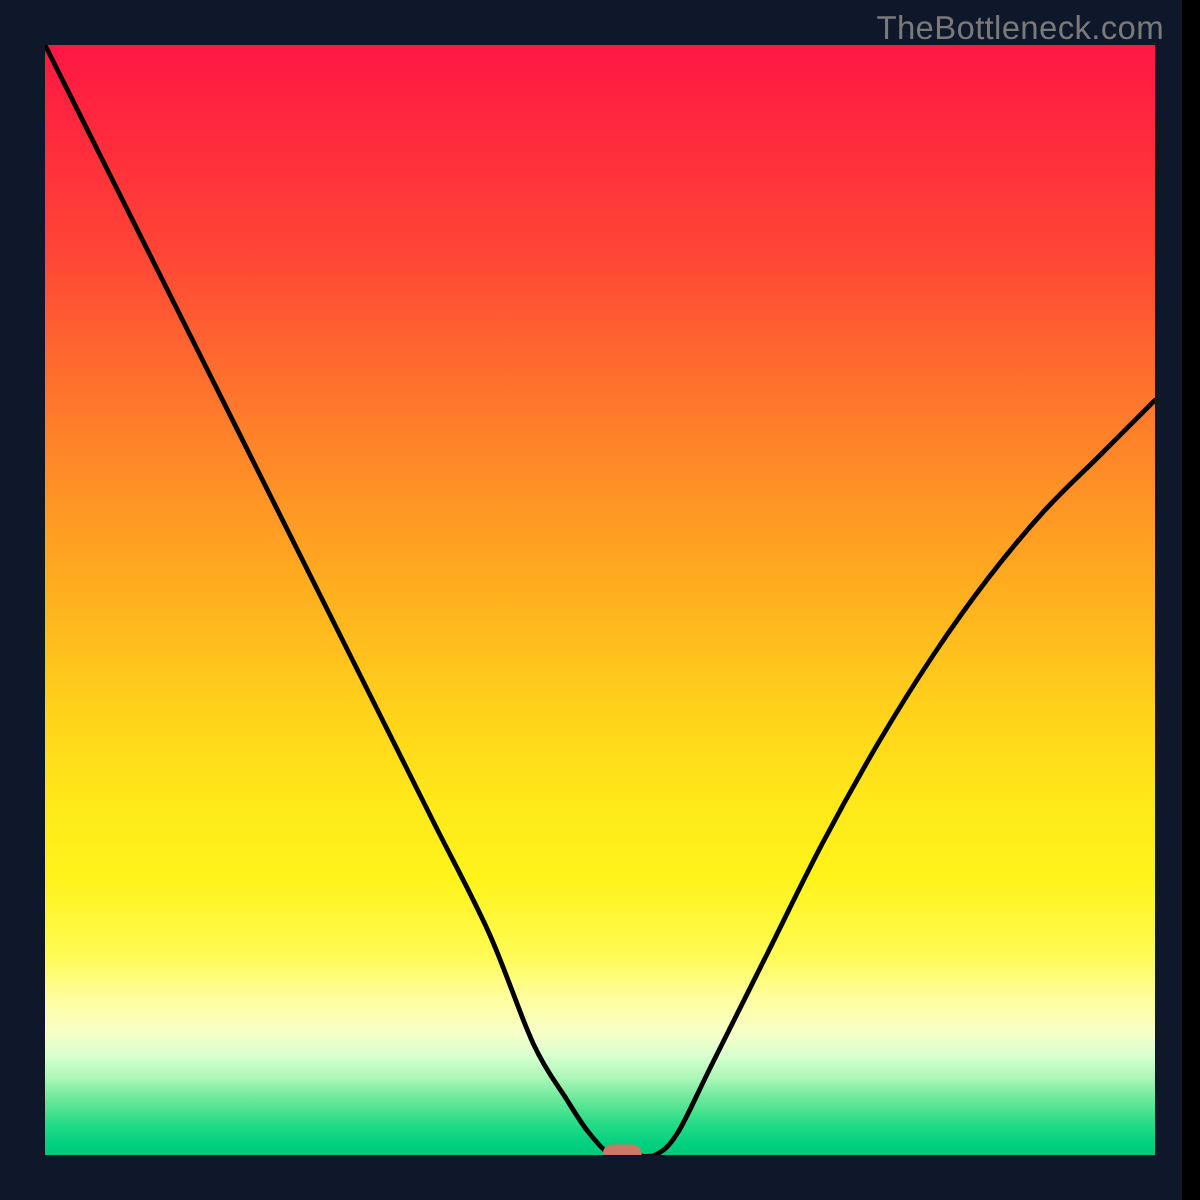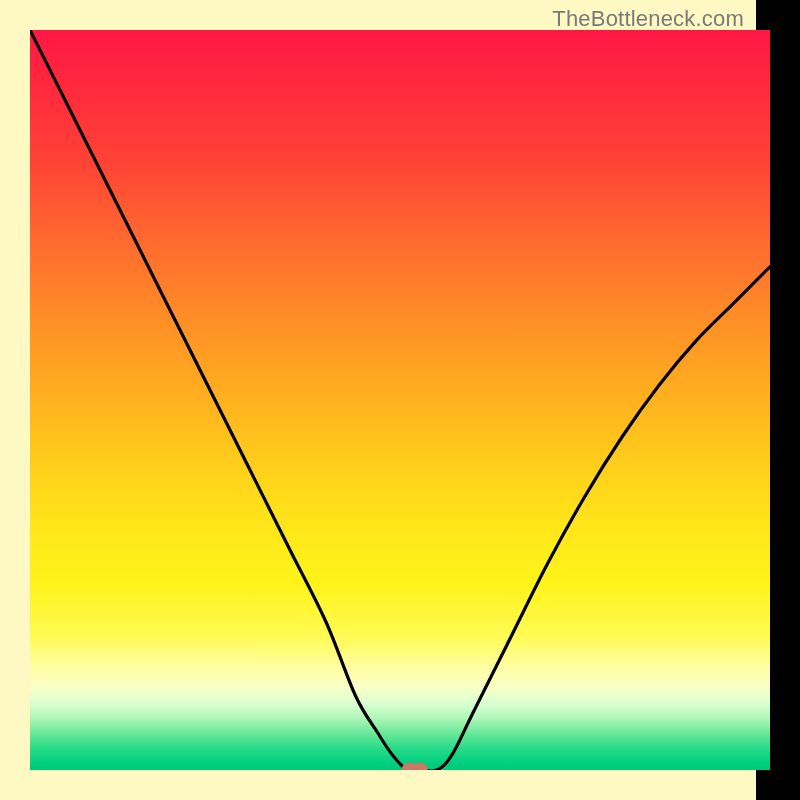--- a/index.html
+++ b/index.html
@@ -8,21 +8,22 @@
     width: 800px;
     height: 800px;
     background: #000;
     overflow: hidden;
     font-family: Arial, Helvetica, sans-serif;
   }
   .stage {
     position: relative;
     width: 756px;
     height: 800px;
-    background: #fef9c3;
+    background: #0f172a;
+    padding-left: 32px;
   }
   .plot-area {
     position: absolute;
     left: 30px;
     top: 30px;
     width: 740px;
     height: 740px;
   }
   .gradient-bg {
     position: absolute;

